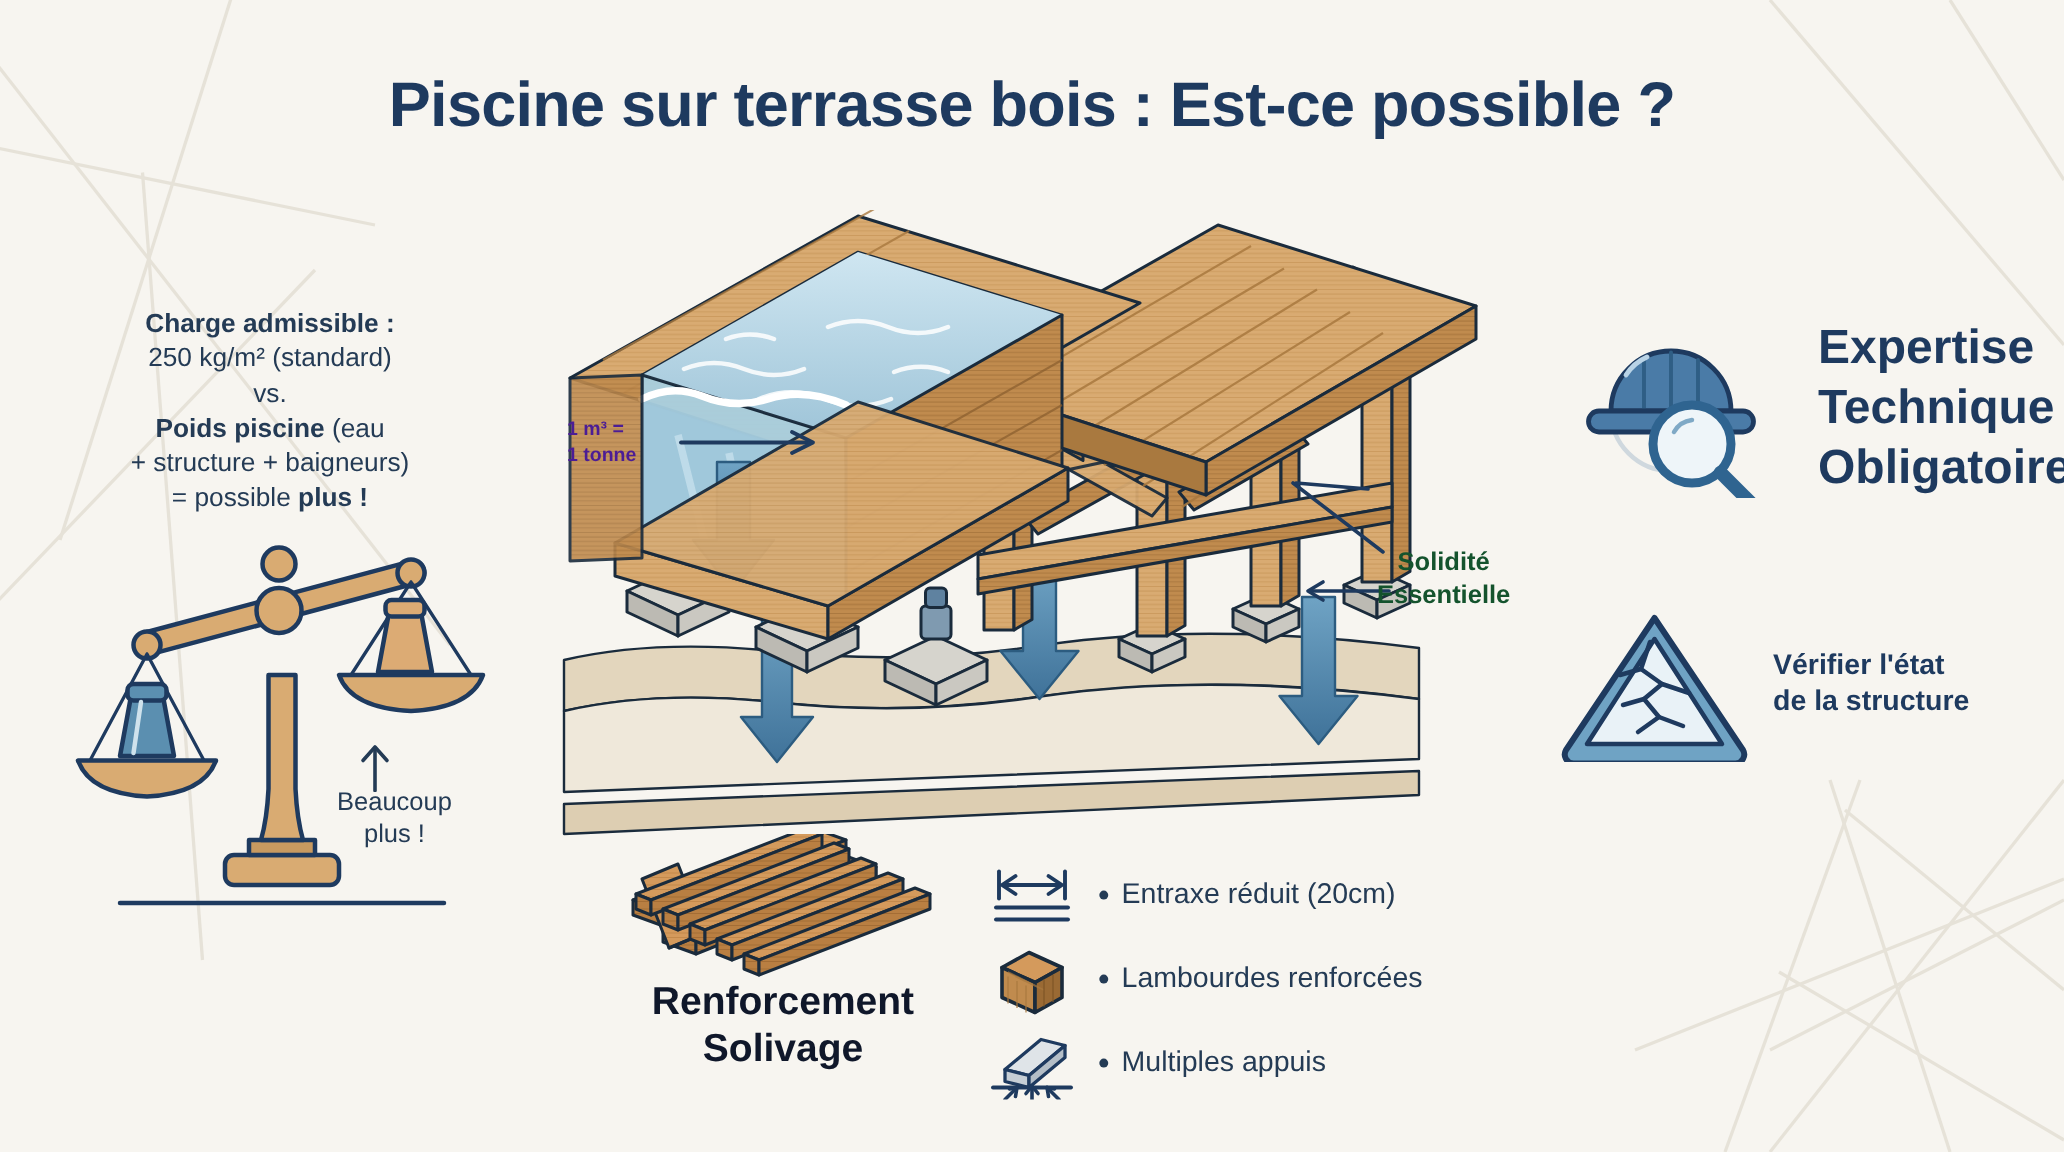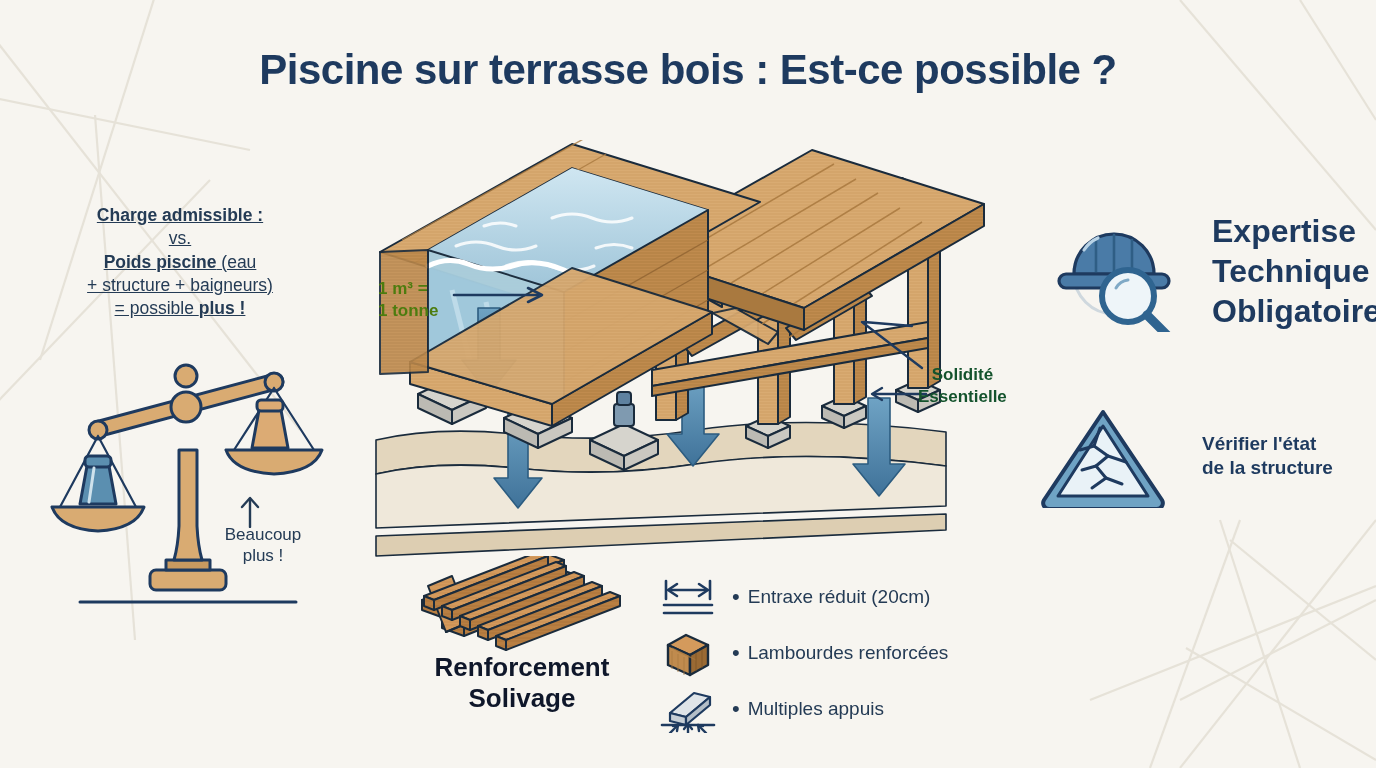--- a/index.html
+++ b/index.html
@@ -17,54 +17,54 @@
     position:absolute; left:0; top:46px; width:100%;
     text-align:center; z-index:5;
     font-size:42px; font-weight:bold; letter-spacing:-0.5px;
     color:#1e3a5f;
   }
 
   
   .left-text {
     position:absolute; left:36px; top:204px; width:288px;
     text-align:center; z-index:5;
-    color:#243b55; font-size:17.5px; line-height:1.33;text-decoration:underline;
+    color:#243b55; font-size:17.5px; line-height:1.33;
   }
   .left-text b { font-weight:bold; }
 
   .scale-wrap { position:absolute; left:38px; top:352px; width:300px; height:260px; z-index:5; }
 
   .bp-label {
     position:absolute; left:202px; top:524px; width:122px;
     text-align:center; z-index:6;
     color:#243b55; font-size:17px; line-height:1.25;
   }
   .bp-arrow { position:absolute; left:235px; top:494px; width:30px; height:34px; z-index:6; }
 
   
   .scene { position:absolute; left:356px; top:140px; width:640px; height:420px; z-index:4; }
 
   .ann-m3 {
     position:absolute; left:378px; top:278px; z-index:7;
-    color:#4d7c0f; font-size:17px; font-weight:bold; line-height:1.28;
+    color:#4c1d95; font-size:13px; font-weight:bold; line-height:1.28;
   }
   .ann-solid {
     position:absolute; left:918px; top:364px; z-index:7;
     color:#14532d; font-size:17px; font-weight:bold; line-height:1.3;text-align:center;
   }
 
   
   .badge { position:absolute; z-index:6; display:flex; align-items:center; }
   .badge .glyph { flex:0 0 auto; }
   .badge .txt { color:#1e3a5f; font-weight:bold; line-height:1.24; }
 
   #badge-expertise { left:1056px; top:212px; }
   #badge-expertise .txt { font-size:32px; margin-left:32px; }
 
-  #badge-verifier { left:1038px; top:404px;gap:20px; }
+  #badge-verifier { left:1038px; top:404px; }
   #badge-verifier .txt { font-size:19px; margin-left:14px; }
 
   
   .joist-wrap { position:absolute; left:412px; top:556px; width:220px; height:110px; z-index:5; }
   .joist-caption {
     position:absolute; left:382px; top:652px; width:280px;
     text-align:center; z-index:5;
     color:#0f172a; font-size:26px; font-weight:bold; line-height:1.18;
   }
 
@@ -95,20 +95,21 @@
       <path d="M 1090 700 L 1376 586"></path>
       <path d="M 1300 0 L 1376 120"></path>
       <path d="M 1180 0 L 1376 230"></path>
     </g>
   </svg>
 
   <div class="title">Piscine sur terrasse bois : Est-ce possible ?</div>
 
   <div class="left-text">
     <div><b>Charge admissible :</b></div>
+    <div>250 kg/m² (standard)</div>
     <div>vs.</div>
     <div><b>Poids piscine</b><span> (eau</span></div>
     <div>+ structure + baigneurs)</div>
     <div><span>= possible </span><b>plus !</b></div>
   </div>
 
   <svg class="scale-wrap" viewBox="0 0 300 260">
     <g stroke="#1e3a5f" stroke-width="3" stroke-linejoin="round" stroke-linecap="round">
 
       <path d="M118 238 h64 a6 6 0 0 0 6 -6 v-8 a6 6 0 0 0 -6 -6 h-64 a6 6 0 0 0 -6 6 v8 a6 6 0 0 0 6 6 z" fill="#d9ab72"></path>

